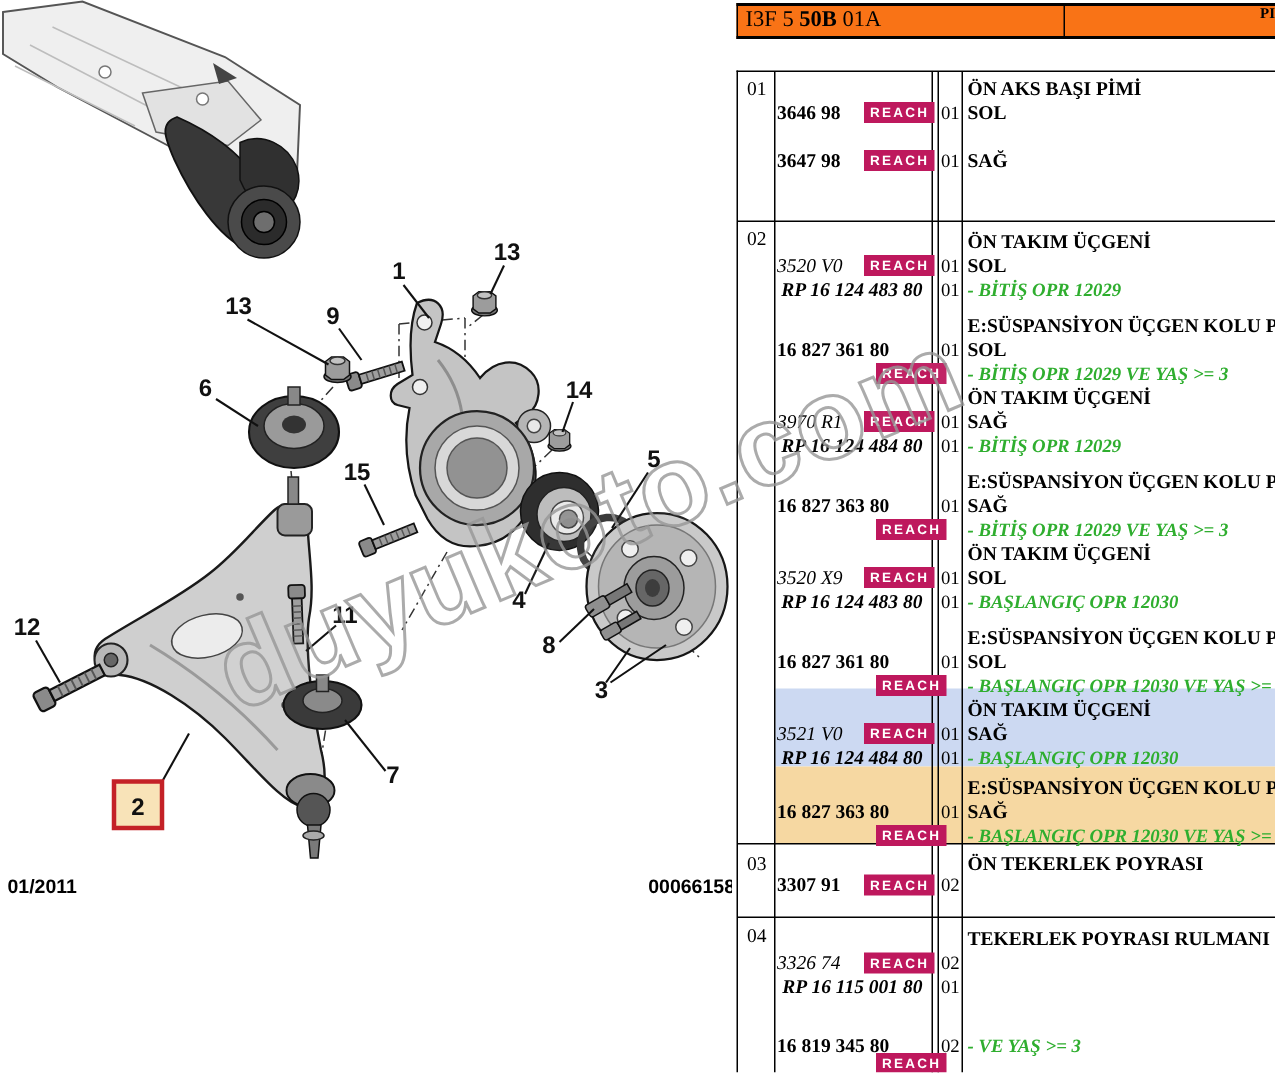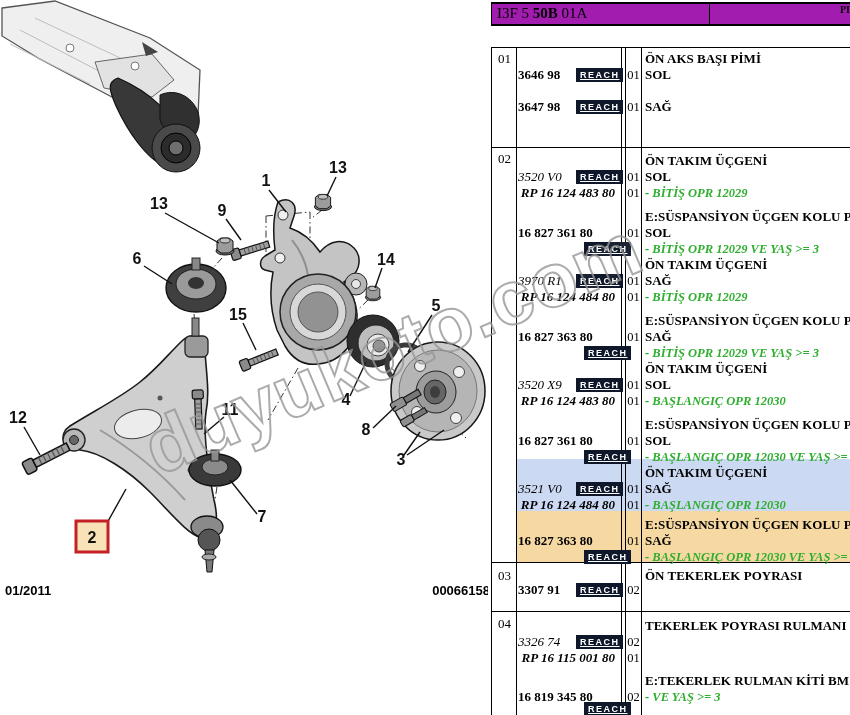--- a/index.html
+++ b/index.html
@@ -12,44 +12,44 @@
   .leader{stroke:#111;stroke-width:1.4;fill:none;}
   .dash{stroke:#333;stroke-width:1;fill:none;stroke-dasharray:7 3 1.5 3;}
 
   .watermark{position:absolute;left:148px;top:408px;z-index:5;pointer-events:none;
      transform:rotate(-23deg);transform-origin:0 50%;
      font:bold 76px "Liberation Sans",sans-serif;letter-spacing:1px;
      color:rgba(255,255,255,0.05);-webkit-text-stroke:2px rgba(150,150,150,0.8);}
 
   
   .thead{position:absolute;left:491px;top:2px;width:359px;height:20px;z-index:2;
-     border-top:2px solid #000;border-bottom:2px solid #000;border-left:1px solid #000;background:#a21caf;}
+     border-top:2px solid #000;border-bottom:2px solid #000;border-left:1px solid #000;background:#f97316;}
   .thead .code{position:absolute;left:5px;top:1px;font-size:15px;}
   .thead .code b{font-weight:bold;}
   .thead .plate{position:absolute;right:1px;top:0;font-weight:bold;font-size:10px;}
   .thead .hsep{position:absolute;left:217px;top:0;bottom:0;width:1px;background:#000;}
 
   .tbody{position:absolute;left:491px;top:47px;width:359px;height:668px;z-index:2;
      border-left:1px solid #000;border-top:1.5px solid #000;}
   .vline{position:absolute;top:0;bottom:0;width:1px;background:#000;z-index:2;}
   .hline{position:absolute;left:0;right:0;height:1px;background:#000;z-index:2;}
   .hl{position:absolute;left:25px;width:334px;z-index:1;}
 
   .line{position:absolute;left:0;width:100%;height:16px;line-height:16px;z-index:3;
         font-size:13px;font-weight:bold;white-space:nowrap;}
   .ref{position:absolute;left:6px;font-weight:normal;}
   .part{position:absolute;left:26px;}
   .cit{font-style:italic;font-weight:normal;}
   .rp{position:absolute;left:26px;width:97px;text-align:right;font-style:italic;}
   .qty{position:absolute;left:133px;width:17px;text-align:center;font-weight:normal;font-size:12.5px;}
   .desc{position:absolute;left:153px;}
   .note{color:#2fae2f;font-style:italic;font-size:12.5px;}
-  .badge{position:absolute;left:84px;top:1px;background:#0f172a;color:#fff;
+  .badge{position:absolute;left:84px;top:1px;background:#be185d;color:#fff;
      font:bold 9px "Liberation Sans",sans-serif;letter-spacing:1.5px;
-     padding:2px 3px 2px 4px;cursor:pointer;text-decoration:underline;}
+     padding:2px 3px 2px 4px;cursor:pointer;}
   .badge.solo{left:92px;}
 </style>
 </head>
 <body>
 
 <div class="page">
 
   <svg class="diagram" width="488" height="715" viewBox="0 0 488 715">
     <defs>
       <g id="bolt">
@@ -388,23 +388,20 @@
       </div>
     <div class="line" style="top:586px">
       <span class="part cit">3326 74</span>
       <span class="badge">REACH</span>
       <span class="qty">02</span>
       </div>
     <div class="line" style="top:602px">
       <span class="rp">RP 16 115 001 80</span>
       <span class="qty">01</span>
       </div>
-    <div class="line" style="top:625px">
-        <span class="desc">E:TEKERLEK RULMAN KİTİ BM</span>
-      </div>
     <div class="line" style="top:641px">
       <span class="part">16 819 345 80</span>
       <span class="qty">02</span>
       <span class="desc note">- VE YAŞ &gt;= 3</span>
       </div>
     <div class="line" style="top:653px">
       <span class="badge solo">REACH</span>
       </div>
 
   </div>

